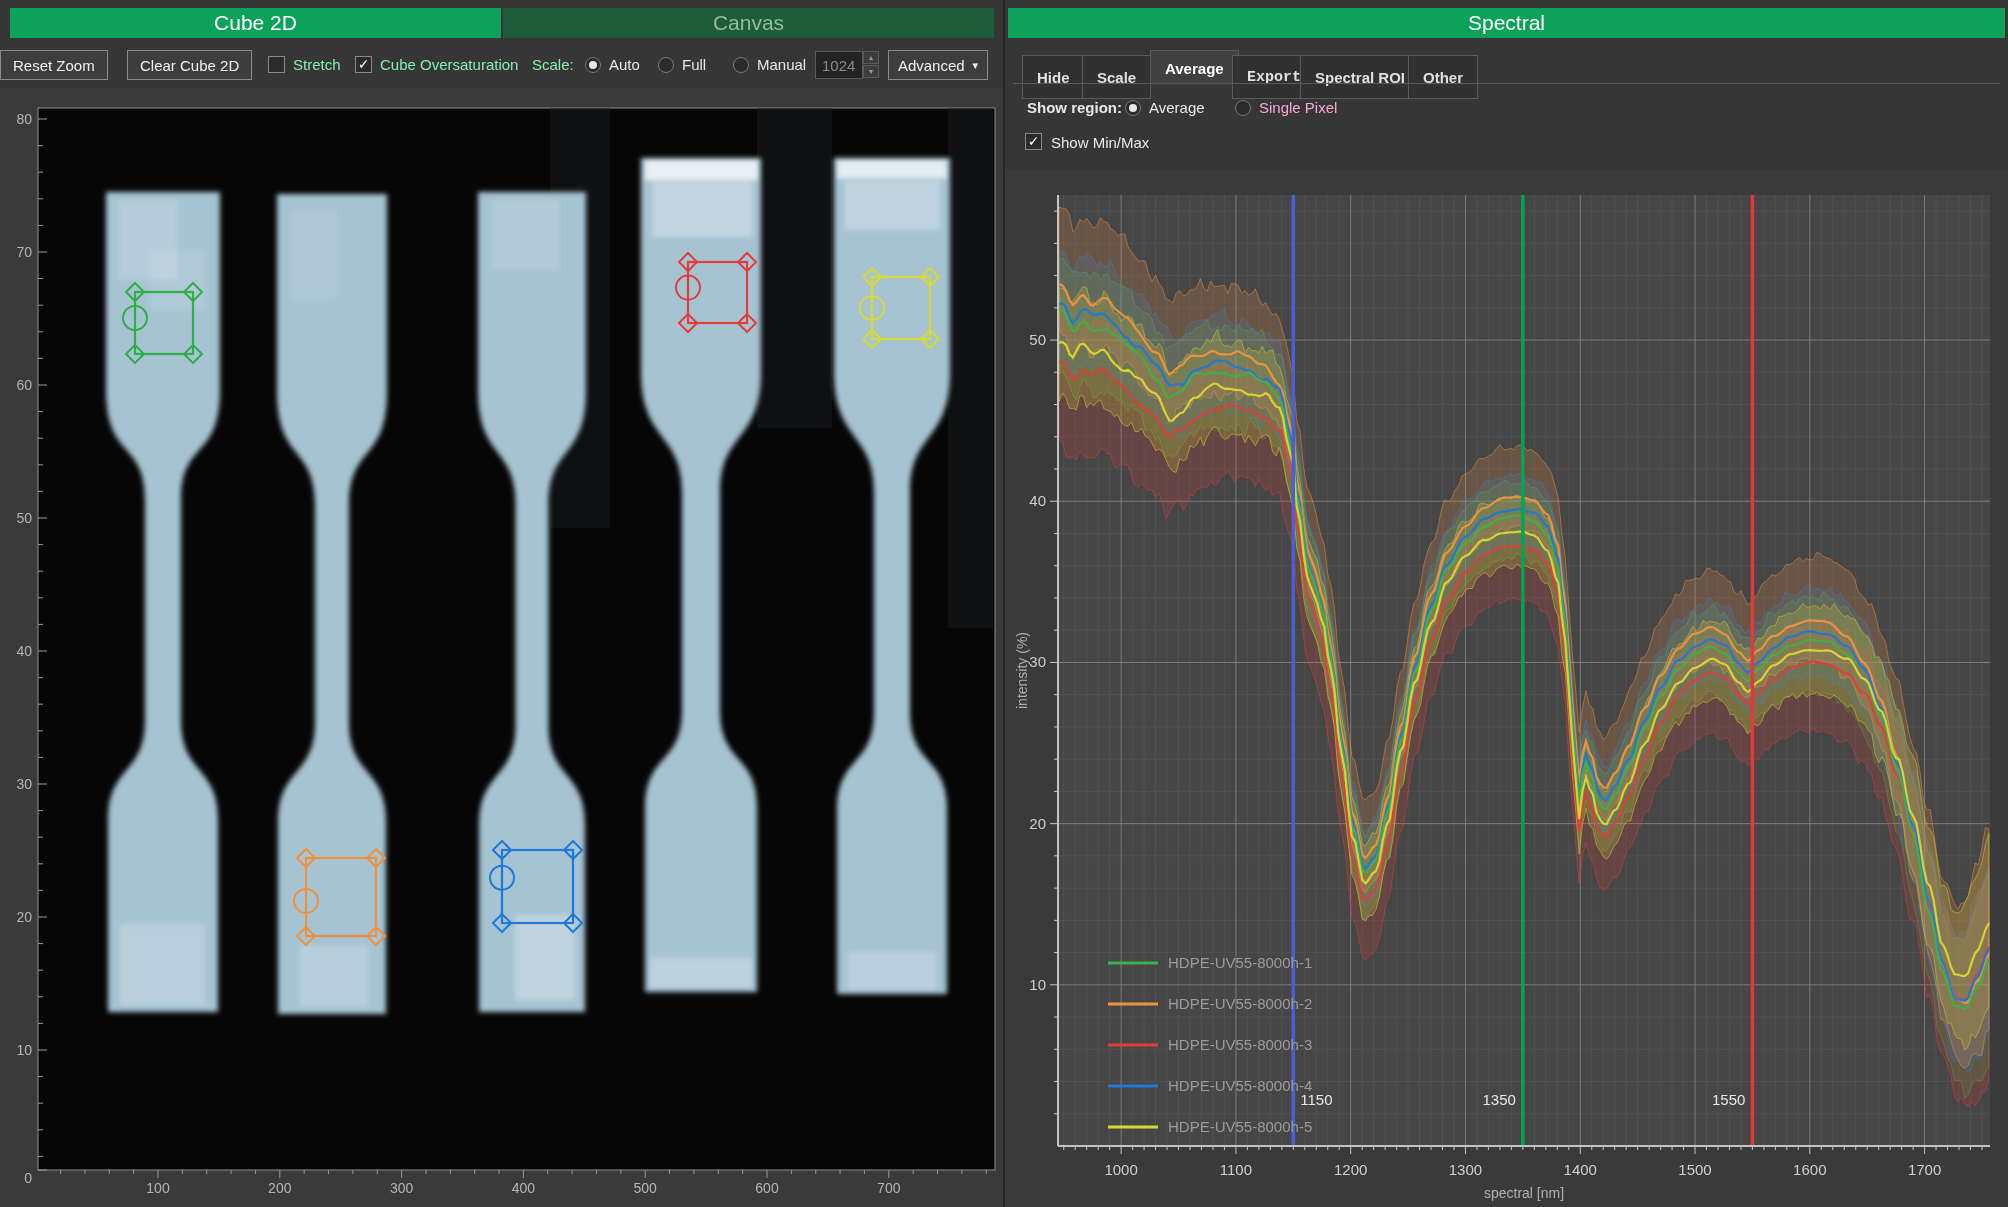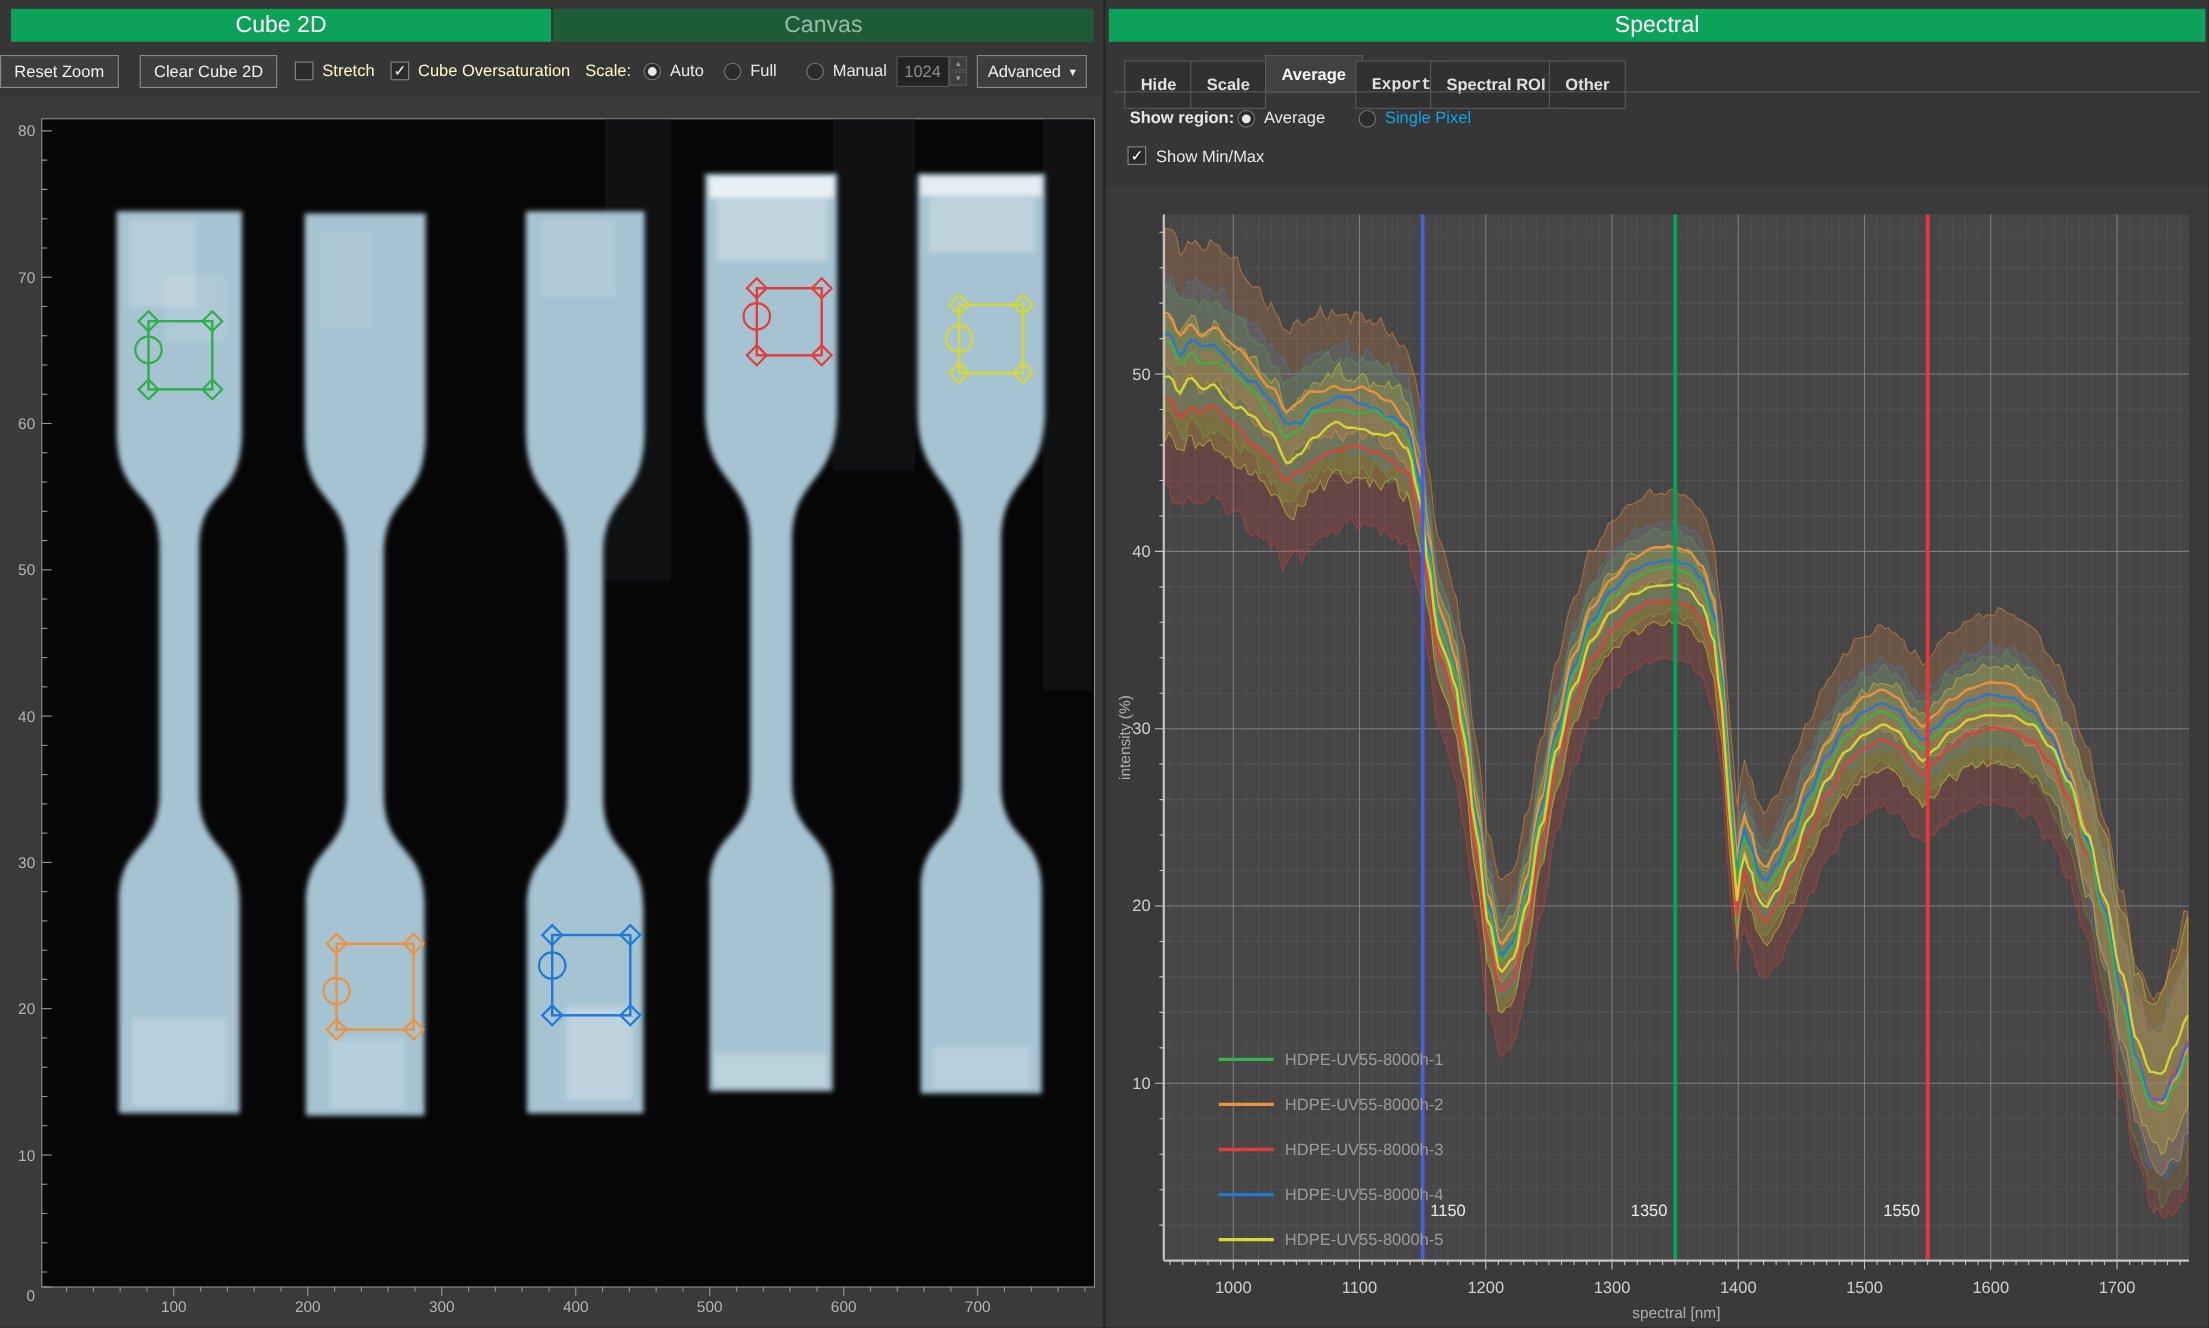--- a/index.html
+++ b/index.html
@@ -12,21 +12,21 @@
   .titlebar{position:absolute;top:8px;height:30px;display:flex;align-items:center;justify-content:center;
             font-size:21px;color:#fff;}
   .tab-active-green{background:#0da25a;color:#ffffff;}
   .tab-inactive-green{background:#1e5c39;color:#93bda4;}
   .spectral-bar{left:3px;width:997px;background:#0da25a;}
   
   .toolbar{position:absolute;top:46px;left:0;right:0;height:40px;}
   .tb-btn{position:absolute;top:4px;height:30px;background:#3d3d3d;border:1px solid #8a8a8a;
           color:#f0f0f0;font-size:15px;display:flex;align-items:center;justify-content:center;
           padding:0 12px;box-sizing:border-box;}
-  .tb-label{position:absolute;top:10px;color:#fef9c3;font-size:15px;white-space:nowrap;}
+  .tb-label{position:absolute;top:10px;color:#86efac;font-size:15px;white-space:nowrap;}
   .checkbox{position:absolute;top:10px;width:17px;height:17px;background:#2b2b2b;border:1px solid #8a8a8a;
             box-sizing:border-box;color:#fff;font-size:14px;line-height:15px;text-align:center;}
   .radio{position:absolute;top:11px;width:16px;height:16px;border-radius:50%;background:#2b2b2b;
          border:1px solid #777;box-sizing:border-box;}
   .radio .dot{display:none;position:absolute;left:3px;top:3px;width:8px;height:8px;border-radius:50%;background:#e8e8e8;}
   .radio.sel .dot{display:block;}
   .numinput{position:absolute;top:5px;height:28px;background:#232323;border:1px solid #5a5a5a;color:#8a8a8a;
             font-size:15px;padding:0 6px;box-sizing:border-box;width:48px;font-family:"Liberation Sans",sans-serif;}
   .spinner{position:absolute;top:5px;width:16px;height:28px;}
   .spinner div{position:absolute;left:0;width:16px;height:13px;background:#3d3d3d;border:1px solid #5a5a5a;
@@ -579,14 +579,14 @@
           <line x1="1108" y1="1045" x2="1158" y2="1045" stroke="#e23d3d" stroke-width="3"></line>
           <text x="1168" y="1050" fill="#9b9b9b" font-size="15px">HDPE-UV55-8000h-3</text>
           <line x1="1108" y1="1086" x2="1158" y2="1086" stroke="#1e79d8" stroke-width="3"></line>
           <text x="1168" y="1091" fill="#9b9b9b" font-size="15px">HDPE-UV55-8000h-4</text>
           <line x1="1108" y1="1127" x2="1158" y2="1127" stroke="#d8d832" stroke-width="3"></line>
           <text x="1168" y="1132" fill="#9b9b9b" font-size="15px">HDPE-UV55-8000h-5</text>
         </g>
       </svg>
   <span class="radio sel" style="left: 120px; top: 100px;">
         <span class="dot"></span>
-      </span><span class="tb-label" style="left: 144px; top: 99px; color: rgb(232, 232, 232);">Average</span><span class="radio" style="left: 230px; top: 100px;"></span><span class="tb-label" style="left: 254px; top: 99px; color: #0ea5e9;">Single Pixel</span></div>
+      </span><span class="tb-label" style="left: 144px; top: 99px; color: rgb(232, 232, 232);">Average</span><span class="radio" style="left: 230px; top: 100px;"></span><span class="tb-label" style="left: 254px; top: 99px; color: #f9a8d4;">Single Pixel</span></div>
 </div>
 
 </body></html>

